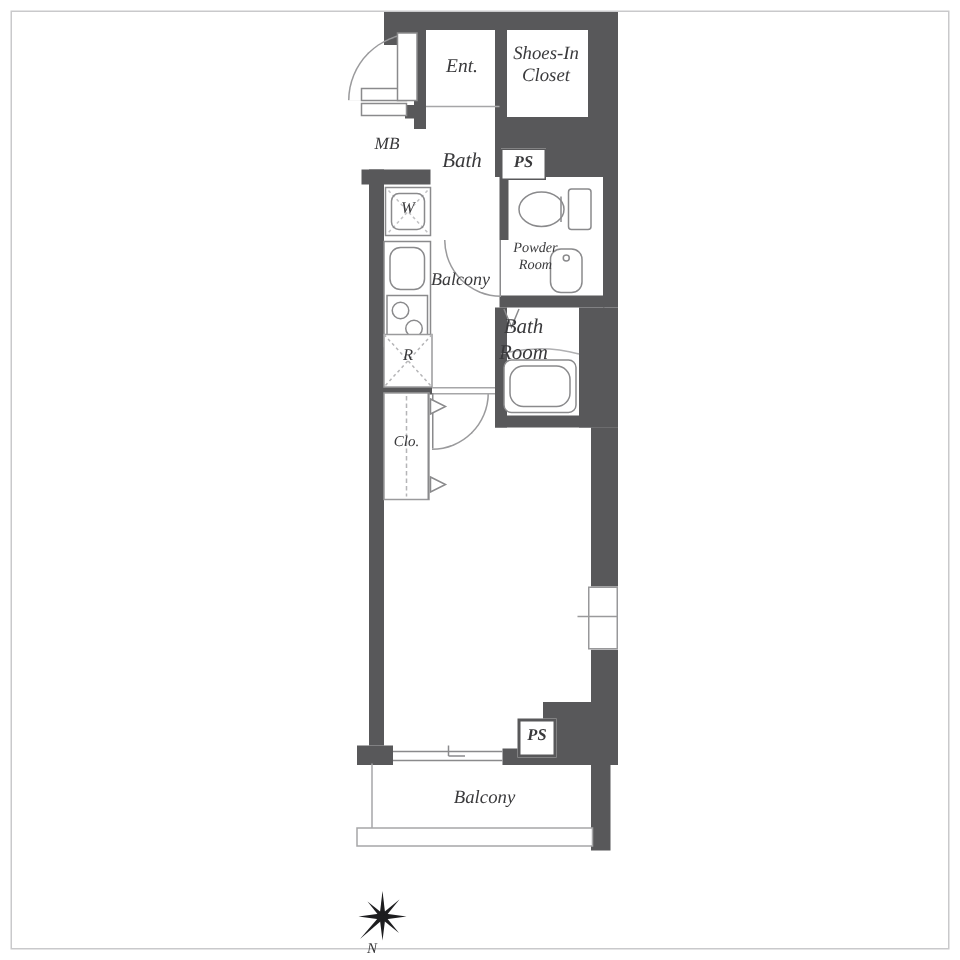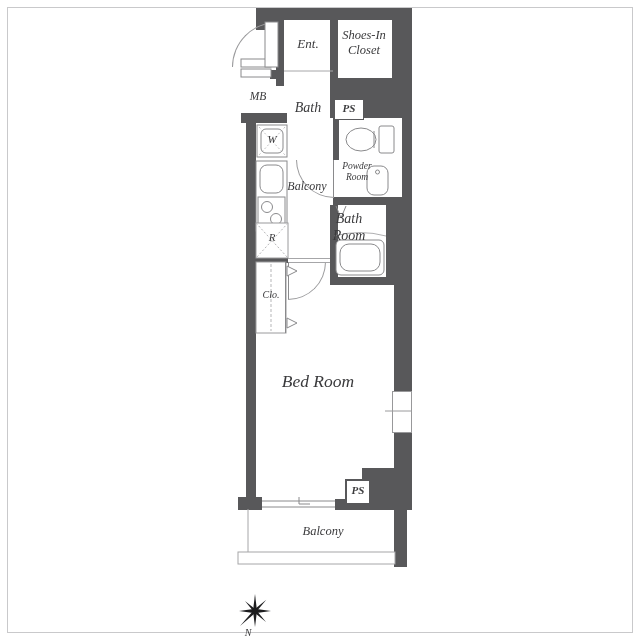--- a/index.html
+++ b/index.html
@@ -154,16 +154,15 @@
   <div class="lbl" style="left:240px;top:90px;width:36px;font-size:11.5px">MB</div>
   <div class="lbl" style="left:282px;top:100px;width:52px;font-size:14px">Bath</div>
   <div class="lbl" style="left:257px;top:133px;width:30px;font-size:11px">W</div>
   <div class="lbl" style="left:281px;top:179px;width:52px;font-size:12px">Balcony</div>
   <div class="lbl" style="left:336px;top:161px;width:42px;font-size:9.5px">Powder
 Room</div>
   <div class="lbl" style="left:326px;top:211px;width:46px;font-size:14px">Bath
 Room</div>
   <div class="lbl" style="left:256px;top:231px;width:32px;font-size:11px">R</div>
   <div class="lbl" style="left:254px;top:289px;width:34px;font-size:10px">Clo.</div>
-  <div class="lbl" style="left:258px;top:371px;width:120px;font-size:17.5px">Bed Room</div>
   <div class="lbl" style="left:268px;top:524px;width:110px;font-size:12.5px">Balcony</div>
   <div class="lbl" style="left:238px;top:627px;width:20px;font-size:10px">N</div>
 </div>
 
 </body></html>

